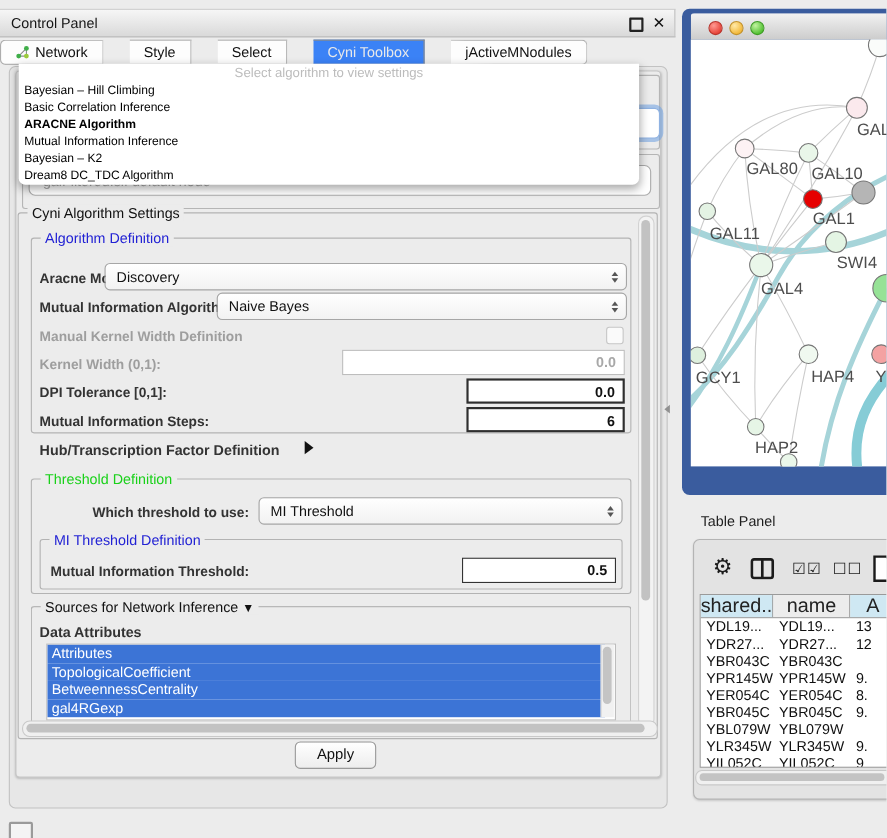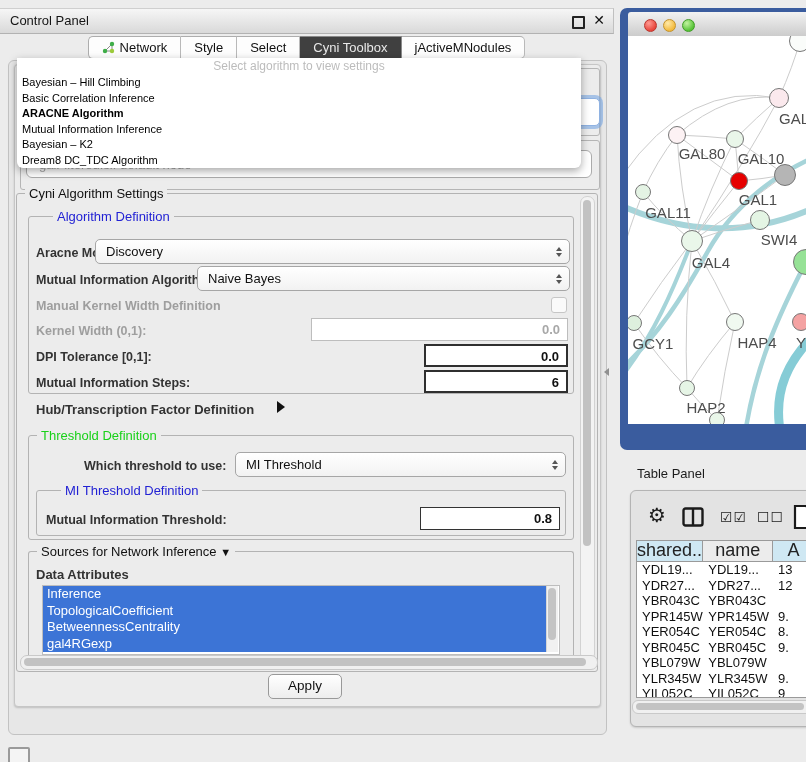--- a/index.html
+++ b/index.html
@@ -13,49 +13,49 @@
   .cp-title{position:absolute;left:10px;top:4px;font-size:13px;color:#151515;}
   .float-btn{position:absolute;right:28px;top:7px;width:9px;height:9px;border:2px solid #222;border-radius:1px;}
   .close-btn{position:absolute;right:8px;top:3px;font-size:14px;font-weight:bold;color:#111;}
 
   .cp-card{position:absolute;left:8px;top:60px;width:597px;height:673px;background:#e7e7e7;
     border:1px solid #c2c2c2;border-radius:6px;}
   .inner-card{position:absolute;left:14px;top:64px;width:585px;height:641px;background:#ececec;
     border:1px solid #c6c6c6;border-radius:4px;box-shadow:0 1px 2px rgba(0,0,0,.18);}
 
   
-  .tabstrip{position:absolute;display:flex;justify-content:center;}
+  .tabstrip{position:absolute;display:flex;gap:24px;}
   .tabstrip-top{left:0;top:36px;width:613px;height:23px;}
   .tabstrip-bottom{left:8px;top:708px;width:597px;height:23px;}
   .tab{display:flex;align-items:center;gap:5px;padding:0 13px;background:#fdfdfd;color:#111;
     border-top:1px solid #adadad;border-bottom:1px solid #adadad;border-right:1px solid #b9b9b9;
     font-size:13px;white-space:nowrap;cursor:default;}
   .tab:first-child{border-left:1px solid #adadad;border-radius:5px 0 0 5px;}
   .tab:last-child{border-radius:0 5px 5px 0;}
-  .tab.sel{background:#404040;color:#e9e9e9;border-color:#8a8a8a;}
+  .tab.sel{background:#3b82f6;color:#e9e9e9;border-color:#8a8a8a;}
   .nettabicon{display:inline-flex;width:13px;height:13px;}
 
   
   .bg-group{position:absolute;border:1px solid #b5b5b5;border-radius:3px;}
   .bg-combo-focus{position:absolute;left:336px;top:98px;width:262px;height:26px;background:#fff;
     border:1px solid #8fb2e2;border-radius:5px;box-shadow:0 0 0 3px rgba(110,160,225,.55);}
   .bg-combo-plain{position:absolute;left:26px;top:150px;width:566px;height:28px;background:#fff;
     border:1px solid #ababab;border-radius:6px;color:#a9a9a9;line-height:28px;padding-left:12px;box-sizing:border-box;}
 
   
   .overlay{position:absolute;left:17px;top:58px;width:564px;height:110px;background:#fff;
     border-radius:0 0 6px 6px;box-shadow:0 3px 9px rgba(0,0,0,.35);z-index:40;}
   .ov-prompt{height:16px;text-align:center;color:#bcbcbc;font-size:12px;padding-top:1px;}
   .ditem{height:15.6px;line-height:15.6px;padding-left:5px;font-size:11px;color:#000;}
   .ditem.b{font-weight:bold;}
 
   
   .group{position:absolute;border:1px solid #b3b3b3;border-radius:3px;}
   .legend{position:absolute;top:-8px;left:8px;background:#ececec;padding:0 4px;font-size:13px;white-space:nowrap;}
-  .legend.blue{color:#2222d4;margin-left:16px;}
+  .legend.blue{color:#2222d4;}
   .legend.green{color:#19d119;}
 
   .flabel{position:absolute;font-weight:bold;font-size:12.5px;color:#333;white-space:nowrap;}
   .flabel.dis{color:#9e9e9e;}
 
   .combo{position:absolute;background:linear-gradient(#ffffff,#f2f2f2);border:1px solid #a6a6a6;
     border-radius:5px;line-height:23px;padding-left:10px;box-sizing:border-box;font-size:13px;color:#111;}
   .stepper{position:absolute;right:7px;top:50%;transform:translateY(-50%);display:flex;flex-direction:column;gap:2px;}
   .stepper i{display:block;width:0;height:0;border-left:3.5px solid transparent;border-right:3.5px solid transparent;}
   .stepper .up{border-bottom:4.5px solid #555;}
@@ -218,31 +218,31 @@
     <span>MI Threshold</span>
     <span class="stepper">
         <i class="up"></i>
         <i class="dn"></i>
       </span>
   </div>
   <div class="group" style="left:36px;top:490px;width:528px;height:44px;">
     <span class="legend blue">MI Threshold Definition</span>
   </div>
   <span class="flabel" style="left:46px;top:513px;">Mutual Information Threshold:</span>
-  <div class="tfield" style="left:420px;top:507px;width:140px;height:23px;border:1.5px solid #333;">0.8</div>
+  <div class="tfield" style="left:420px;top:507px;width:140px;height:23px;border:1.5px solid #333;">0.5</div>
 
   <div class="group" style="left:28px;top:551px;width:544px;height:112px;border-bottom:none;">
     <span class="legend">
       <span>Sources for Network Inference</span>
       <span class="tri-down">▼</span>
     </span>
   </div>
   <span class="flabel" style="left:36px;top:567px;font-size:13px;">Data Attributes</span>
   <div class="listbox">
-      <div class="litem">Inference</div>
+      <div class="litem">Attributes</div>
       <div class="litem">TopologicalCoefficient</div>
       <div class="litem">BetweennessCentrality</div>
       <div class="litem">gal4RGexp</div>
     </div>
   <div class="list-vsb">
       <span class="thumb"></span>
     </div>
 
   <div class="vscroll">
       <span class="thumb"></span>

